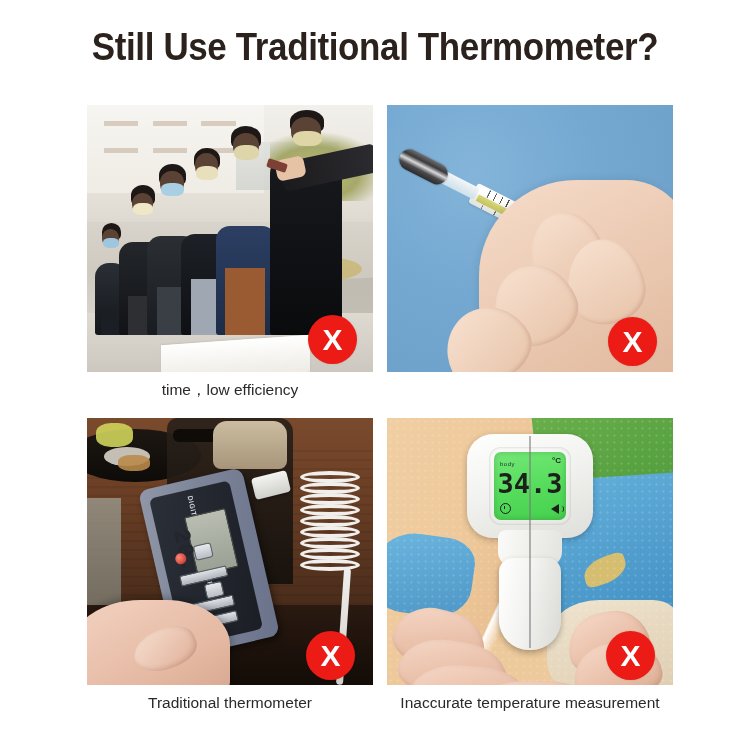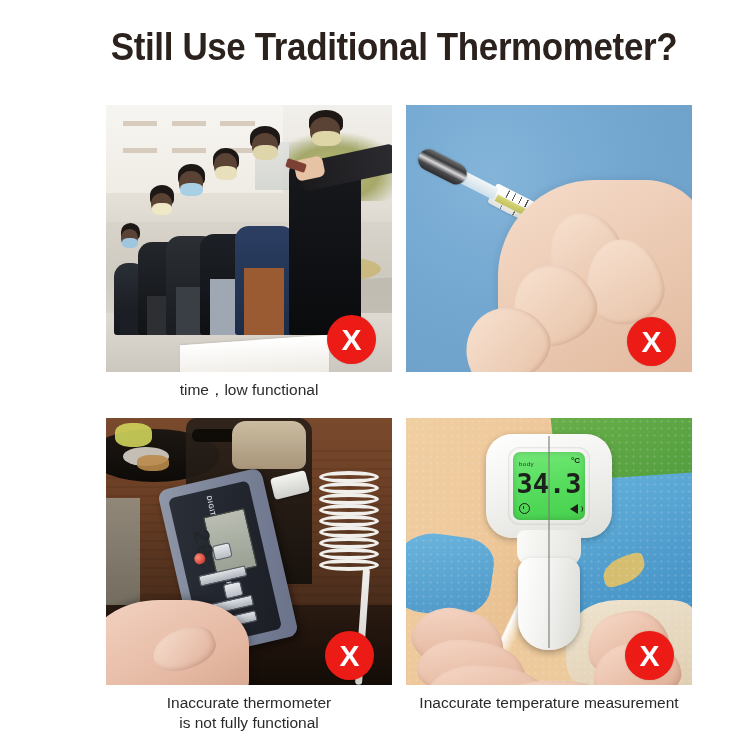--- a/index.html
+++ b/index.html
@@ -14,21 +14,20 @@
     overflow: hidden;
     font-family: "Liberation Sans", sans-serif;
     color: #231815;
     position: relative;
   }
   .page {
     width: 610px;
     height: 750px;
     position: relative;
     background: #fff;
-    margin-left: 19px;
   }
 
   
   .title {
     position: absolute;
     top: 26px;
     left: 0;
     width: 750px;
     text-align: center;
     font-family: "Liberation Sans Narrow", "Liberation Sans", sans-serif;
@@ -573,21 +572,21 @@
 
         <div class="arm" style="right:-2%; top:18%; width:34%; height:11%; background:linear-gradient(90deg,#1b1b1e,#2c2c30); transform:rotate(-12deg);"></div>
         <div class="arm" style="right:24%; top:20%; width:10%; height:8%; background:#e7c3a6; transform:rotate(-12deg);"></div>
         <div class="gun" style="right:30%; top:21%;"></div>
 
         <div class="desk"></div>
 
         <div class="xbadge">X</div>
       </div>
       <div class="caption">
-        <div>time，low functional</div>
+        <div>time，low efficiency</div>
       </div>
     </div>
 
     <div class="cell c2">
       <div class="photo p2">
         <div class="bg"></div>
 
         <div class="therm">
           <div class="stem"></div>
           <div class="scale"></div>
@@ -650,22 +649,21 @@
             <div class="dev-strip" style="top:128px;"></div>
           </div>
         </div>
 
         <div class="hand3"></div>
         <div class="thumb"></div>
 
         <div class="xbadge">X</div>
       </div>
       <div class="caption">
-        <div>Inaccurate thermometer</div>
-        <div>is not fully functional</div>
+        <div>Traditional thermometer</div>
       </div>
     </div>
 
     <div class="cell c4">
       <div class="photo p4">
         <div class="blanket"></div>
         <div class="patchgreen"></div>
         <div class="patchblue"></div>
         <div class="patchblue2"></div>
         <div class="patchcream"></div>

